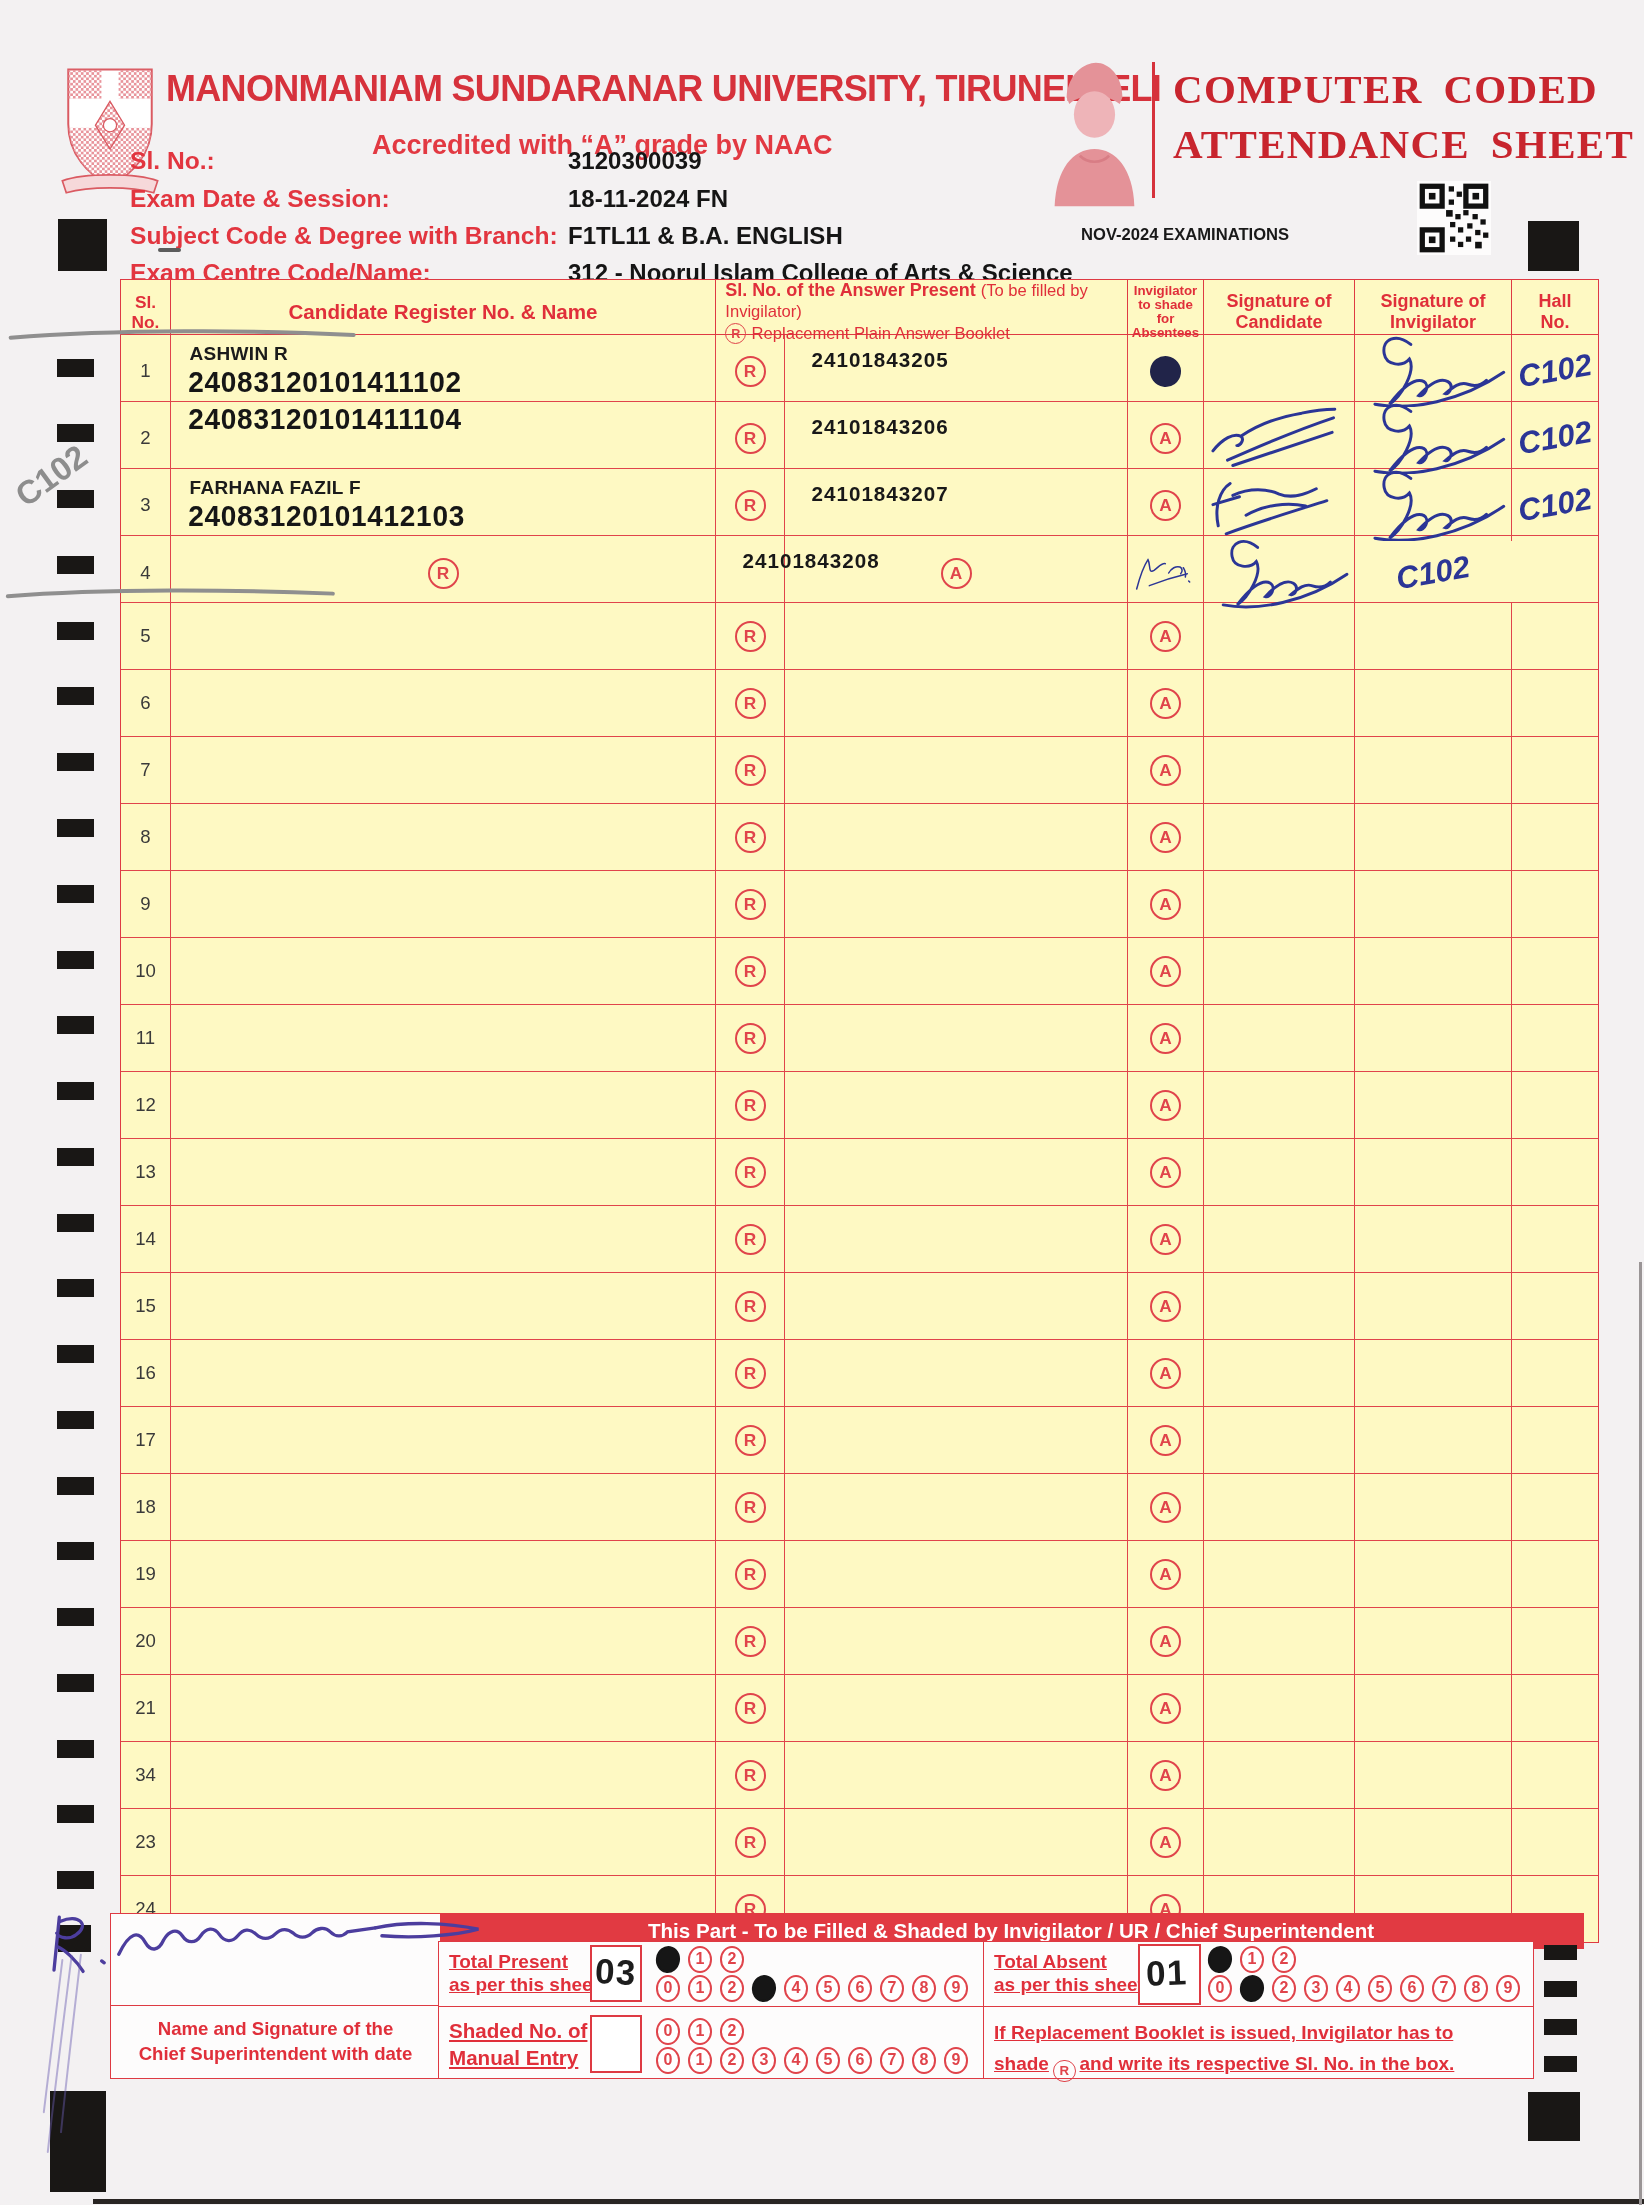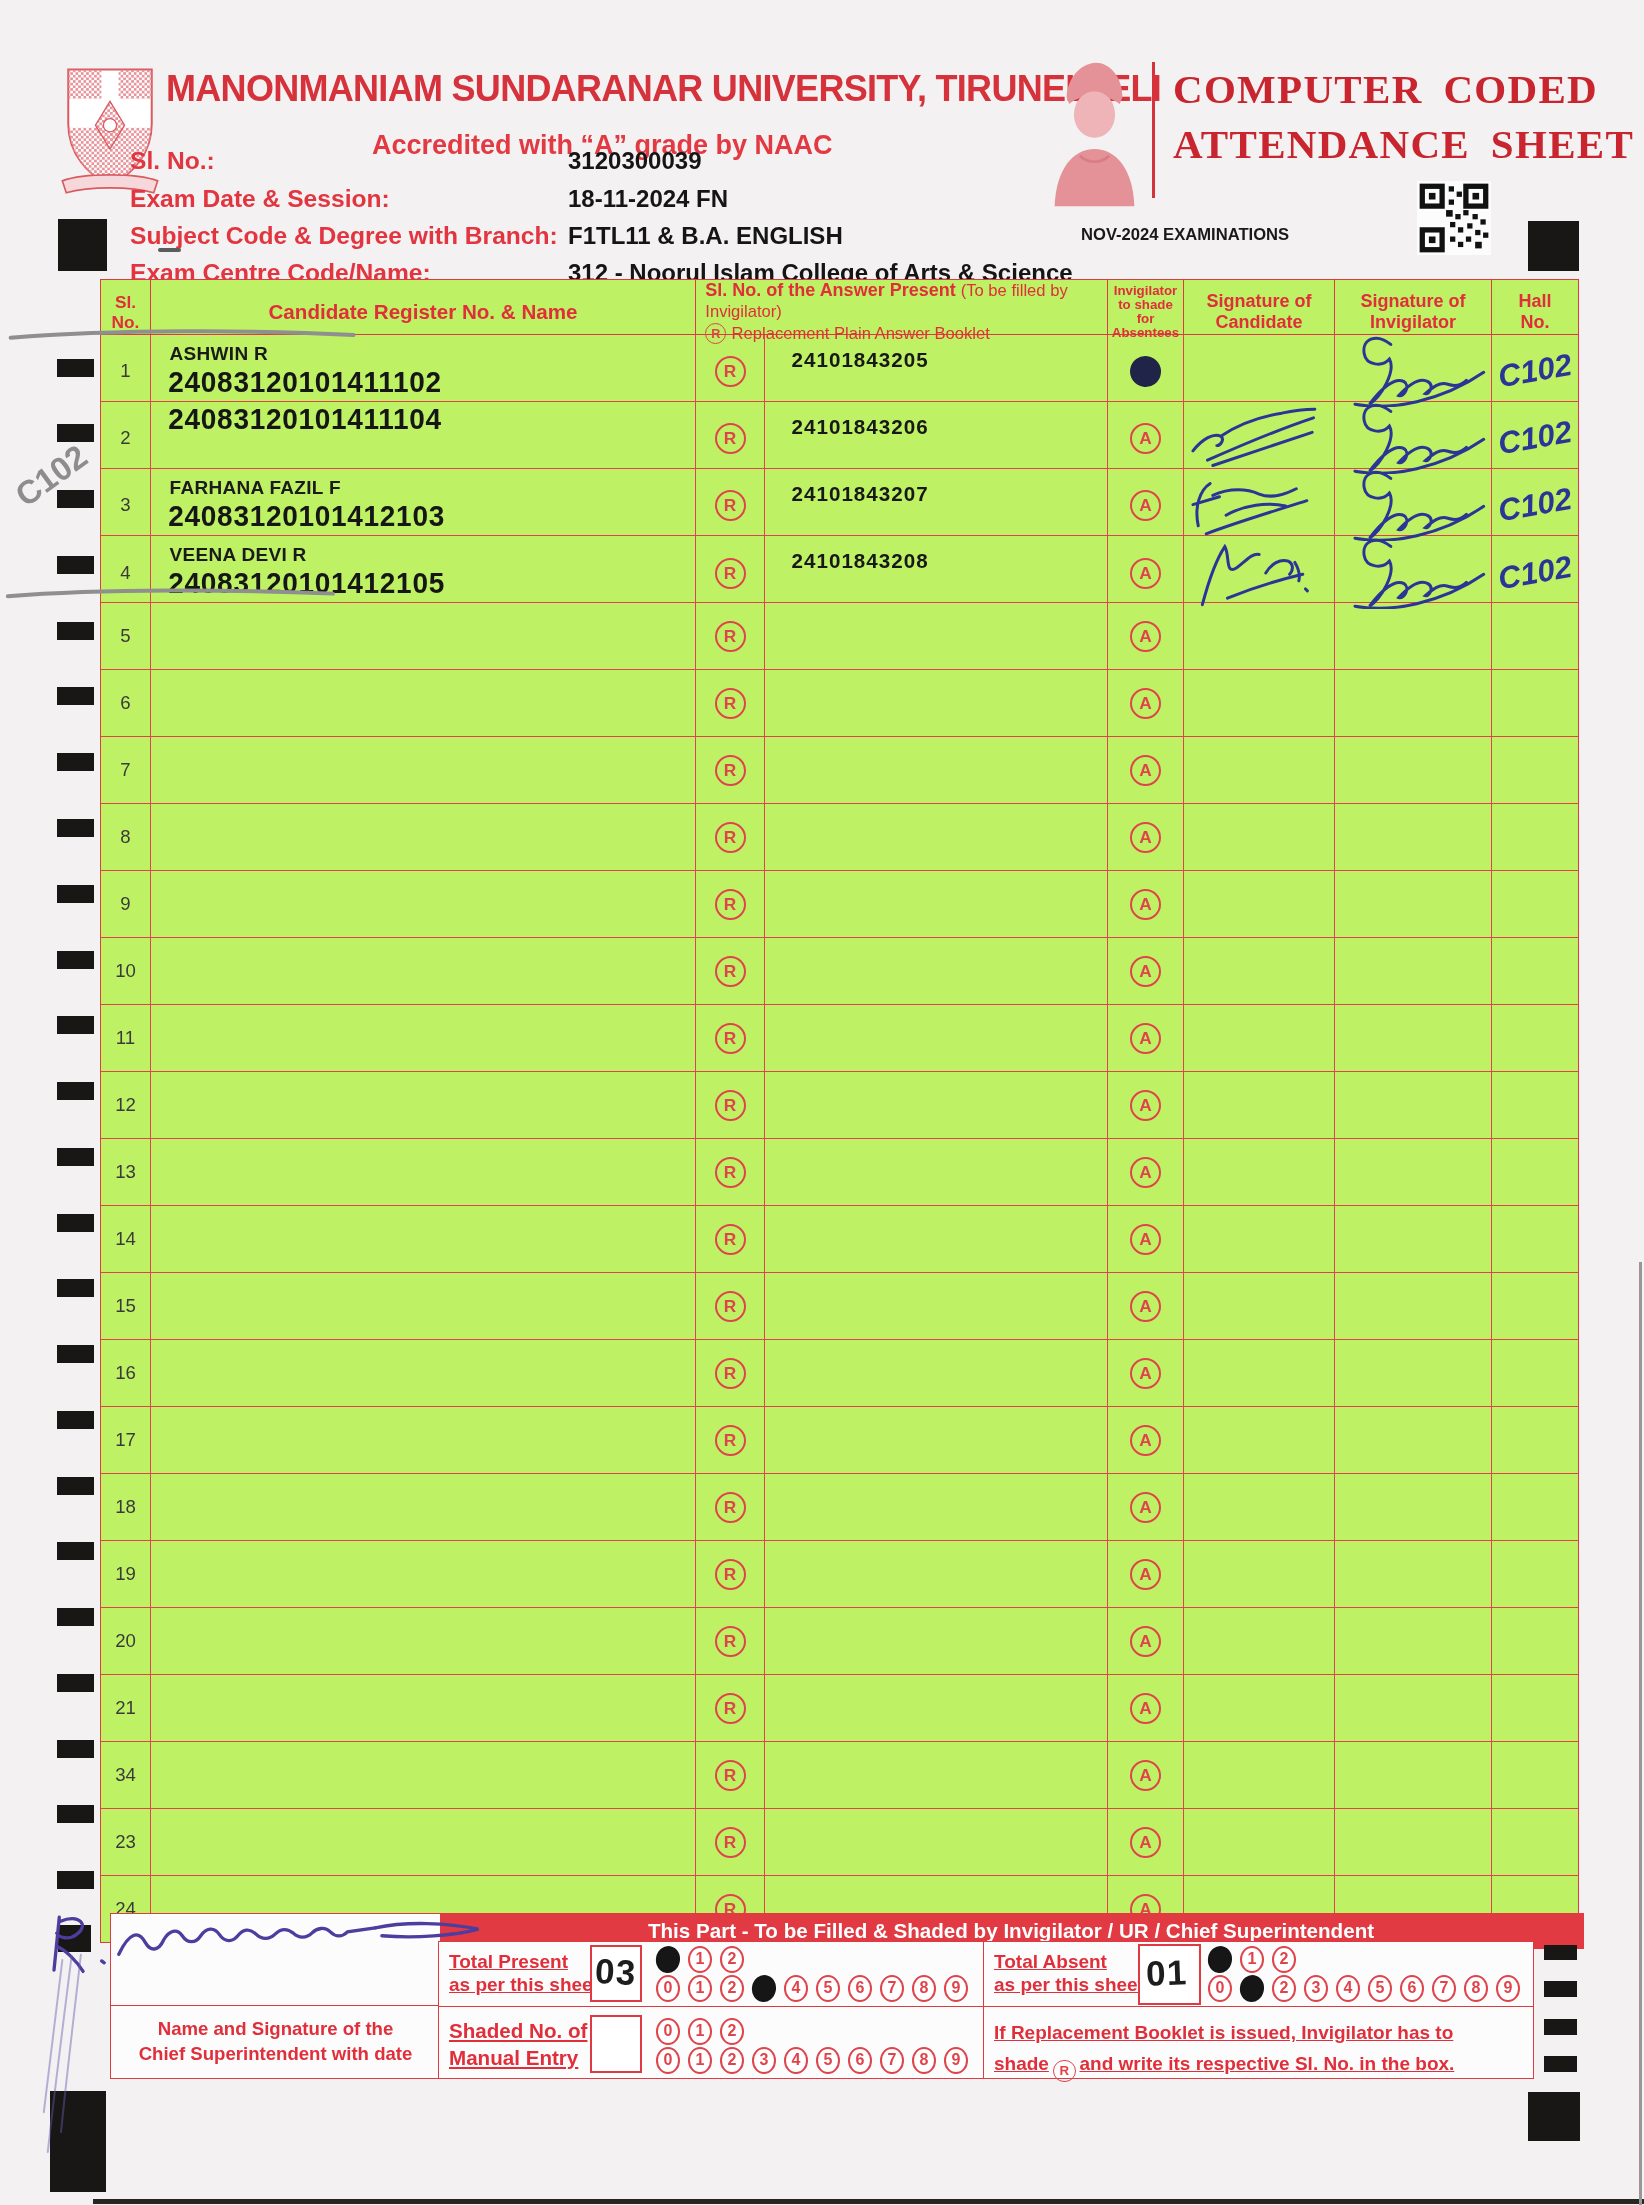--- a/index.html
+++ b/index.html
@@ -9,21 +9,21 @@
   :root{}
   
   .uni-title{font-size:36px;font-weight:700;color:#d6323c;letter-spacing:-0.7px;white-space:nowrap;}
   .uni-sub{font-size:27px;font-weight:700;color:#e23942;}
   .sheet-title{font-family:"Liberation Serif",serif;font-weight:700;font-size:41px;color:#c8252e;
                letter-spacing:1.3px;word-spacing:9.3px;white-space:nowrap;}
   .session{font-size:16.6px;font-weight:700;color:#191919;}
   .info-label{font-size:24.6px;font-weight:700;color:#e2353f;white-space:nowrap;}
   .info-value{font-size:24px;font-weight:700;color:#151515;white-space:nowrap;}
   
-  .tbl{position:absolute;left:100px;top:279px;width:1477px;border:1.3px solid #de3a43;background:#bef264;}
+  .tbl{position:absolute;left:120px;top:279px;width:1477px;border:1.3px solid #de3a43;background:#fef9c3;}
   .t-grid{display:grid;grid-template-columns:50px 545px 69px 343px 76px 151px 157px 86px;}
   .th{border-right:1.3px solid #de3a43;display:flex;flex-direction:column;align-items:center;justify-content:center;
       text-align:center;color:#e02f3a;font-weight:700;}
   .thead{height:54px;border-bottom:1.3px solid #de3a43;}
   .t-row{height:66px;border-bottom:1.3px solid #e0444b;position:relative;}
   .t-row:last-child{border-bottom:none;}
   .tc{border-right:1.3px solid #e0444b;position:relative;overflow:visible;}
   .tc:last-child,.th:last-child{border-right:none;}
   .c-sl{display:flex;align-items:center;justify-content:center;font-size:18.6px;color:#3a3a3a;}
   .cand-name{font-size:19px;font-weight:700;color:#1b1b1b;padding:8px 0 0 18.6px;letter-spacing:0.3px;}
@@ -270,24 +270,20 @@
                 <path d="M30,104 C84,114 160,100 224,56"></path>
               </g>
             </svg>
           </div>
           <div class="tc cen">
             <span class="hall-hand">C102</span>
           </div>
         </div>
         <div class="t-grid t-row">
           <div class="tc c-sl">4</div>
-          <div class="tc">
-            <div class="cand-name">VEENA DEVI R</div>
-            <div class="cand-reg">24083120101412105</div>
-          </div>
           <div class="tc cen">
             <span class="ring ring-row">R</span>
           </div>
           <div class="tc">
             <div class="booklet-no">24101843208</div>
           </div>
           <div class="tc cen">
             <span class="ring ring-row">A</span>
           </div>
           <div class="tc cen">

